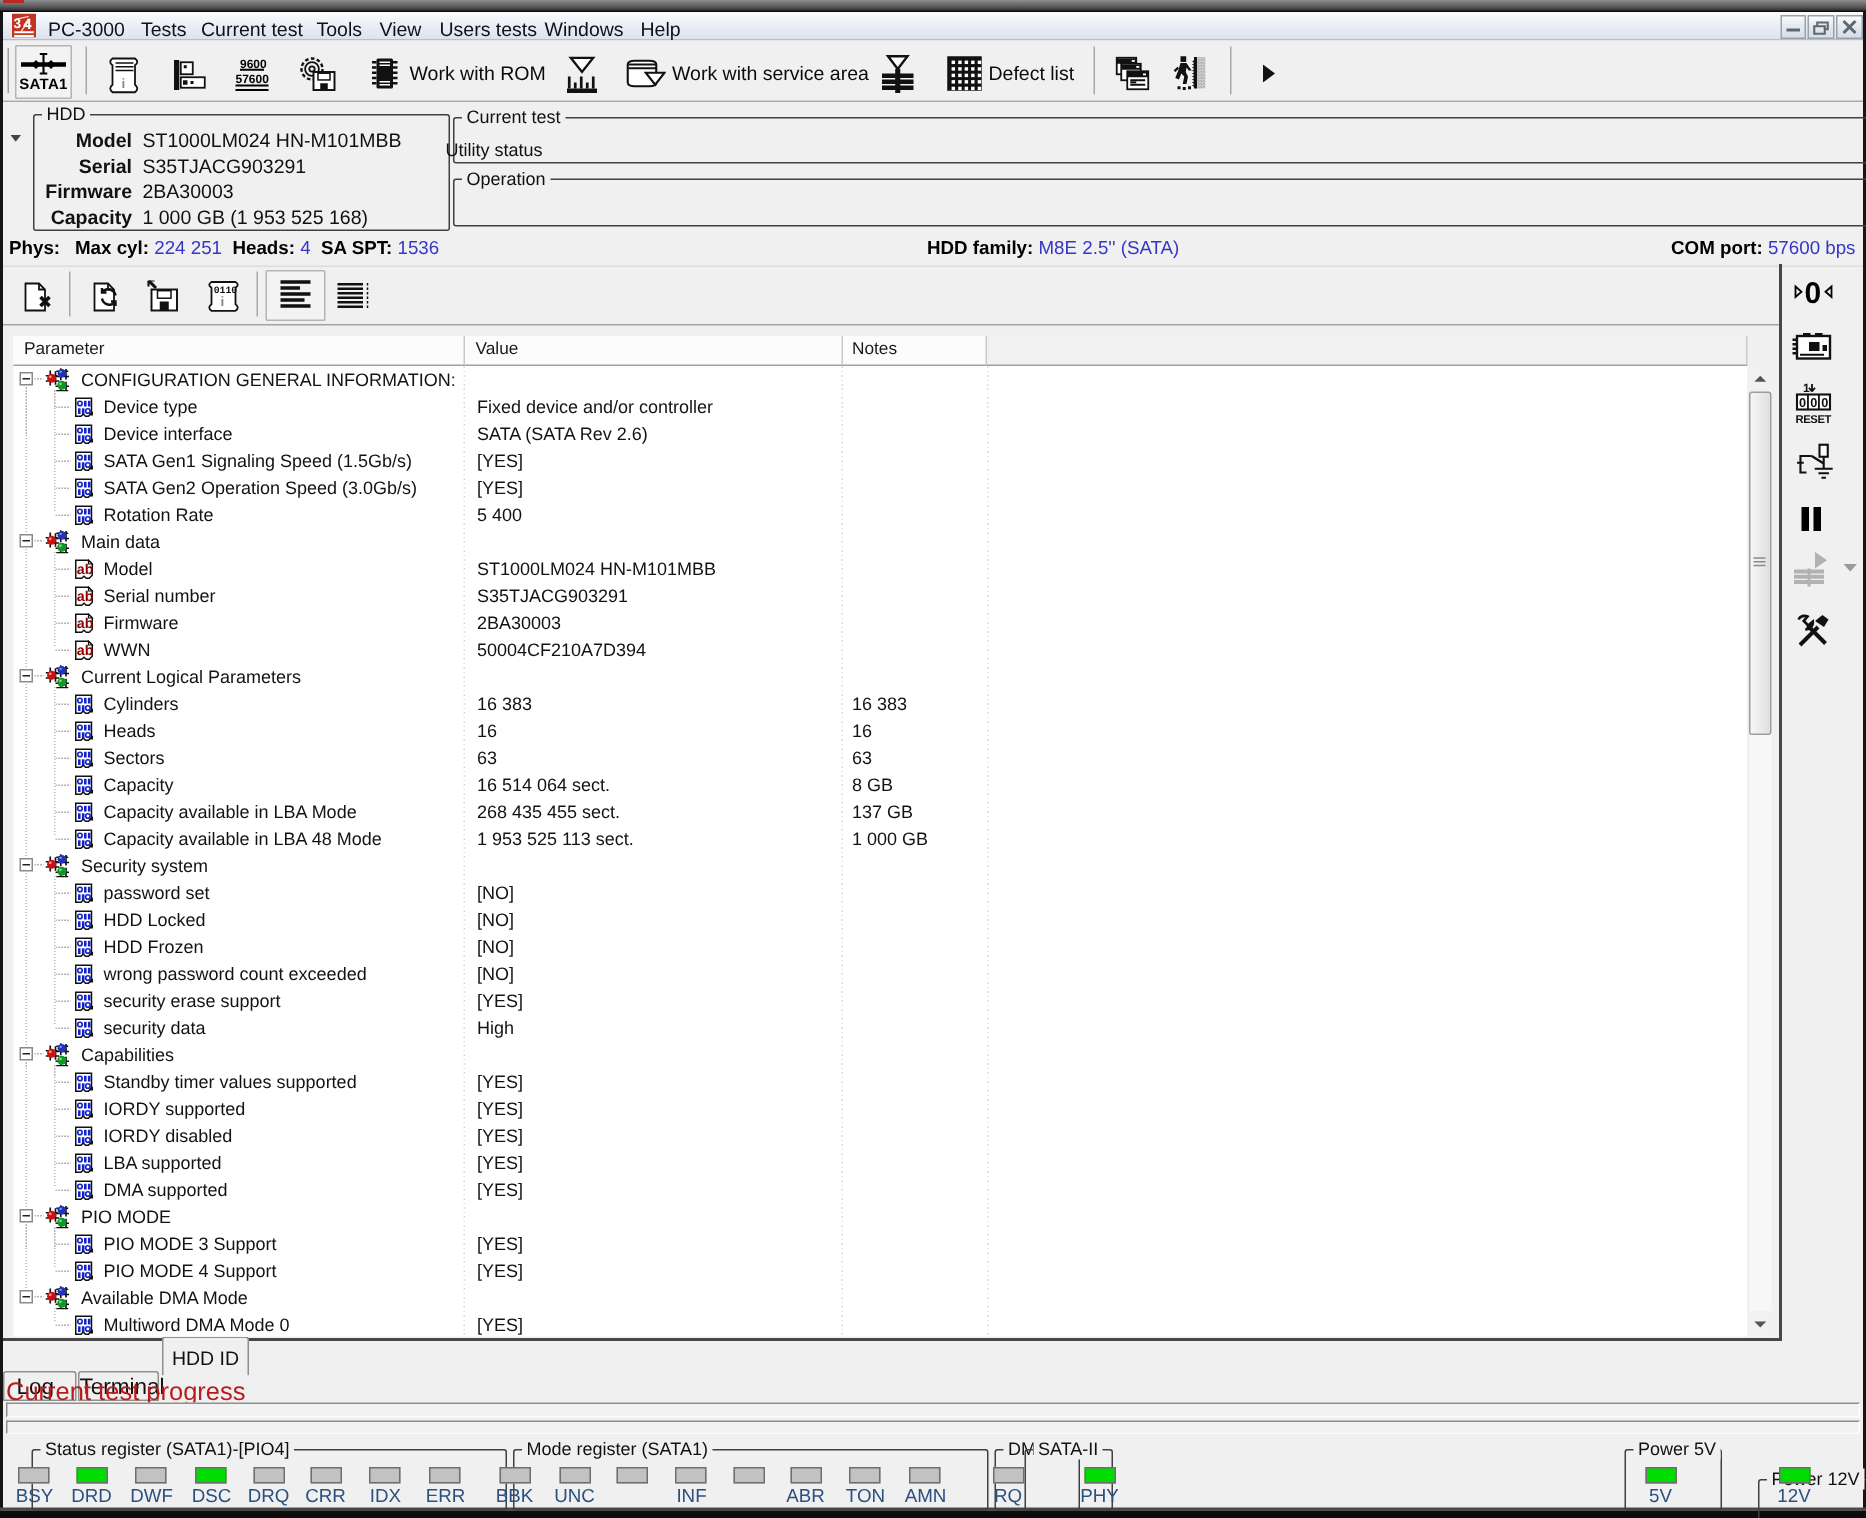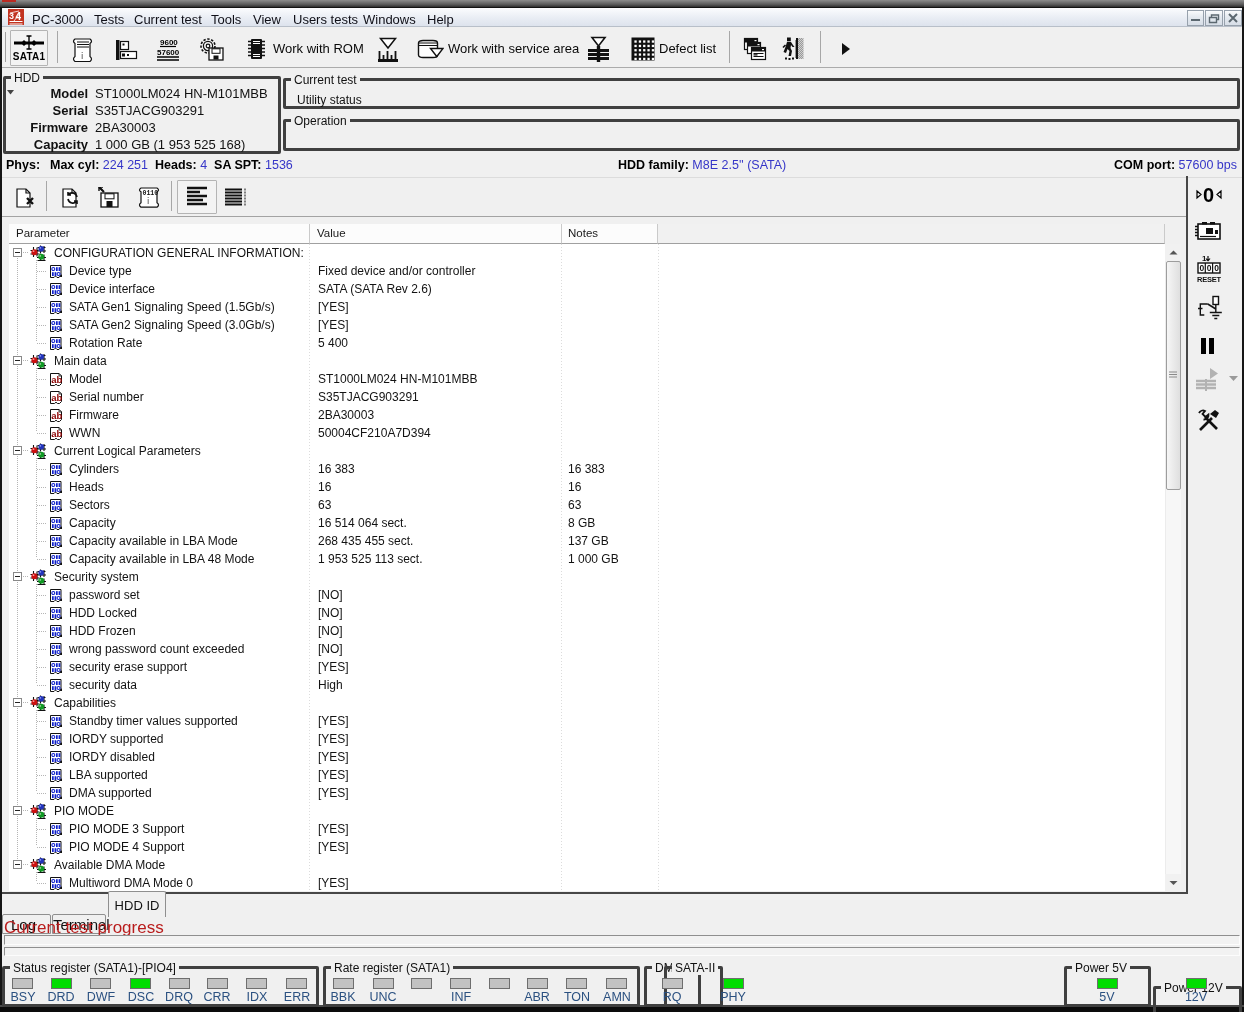--- a/index.html
+++ b/index.html
@@ -1,20 +1,20 @@
 <!DOCTYPE html>
 <html><head><meta charset="utf-8">
 <style>
 * { margin:0; padding:0; box-sizing:border-box; }
 html,body { width:1244px; height:1012px; overflow:hidden; }
 body { position:relative; font-family:"Liberation Sans",sans-serif; background:#f0f0f0; }
 .abs { position:absolute; }
 .mitem { top:12px; font-size:13px; color:#101018;text-align:right; }
 .winbtn { top:10px; width:18px; height:16px; border:1px solid #97a1ac; background:linear-gradient(#fafbfc,#e4e9ef 45%,#d7dee7); }
-.grp { border:3px solid #404040; border-radius:2px; }
+.grp { border:1px solid #404040; border-radius:2px;margin-left:19px; }
 .grplab { position:absolute; top:-8px; left:5px; background:#f0f0f0; padding:0 3px; font-size:12px; color:#111; white-space:nowrap; }
 .b { font-weight:bold; }
 .blue { color:#3636c8; }
 .hddlab { font-size:13px; font-weight:bold; color:#111; width:84px; text-align:right; }
 .hddval { font-size:13px; color:#111; left:95px; }
 .sline { top:158px; font-size:12.5px; white-space:nowrap; }
 .tbtn { border:1px solid #b4b4b4; border-radius:1px; background:#f3f3f3; }
 .sep { width:1px; background:#a7a7a7; }
 .hdrcell { top:224px; height:20px; background:#fcfcfc; border-right:1px solid #cacaca; border-bottom:1px solid #a0a0a0; }
 .hdrtxt { font-size:11.5px; color:#1a1a1a; top:227px; }
@@ -364,21 +364,21 @@
 <circle cx="4.3" cy="5" r="1.5"></circle>
 <circle cx="9.6" cy="10" r="1.5"></circle>
 </g>
 <g fill="#1122cc">
 <rect x="7" y="3.2" width="1.7" height="3.8"></rect>
 <rect x="9.6" y="3.2" width="1.7" height="3.8"></rect>
 <rect x="3" y="8.2" width="1.7" height="3.8"></rect>
 <rect x="5.6" y="8.2" width="1.7" height="3.8"></rect>
 </g>
 </svg>
-<div class="abs tlab" style="left:69px;top:318px">SATA Gen2 Signaling Speed (3.0Gb/s)</div>
+<div class="abs tlab" style="left:69px;top:318px">SATA Gen2 Operation Speed (3.0Gb/s)</div>
 <div class="abs tlab" style="left:318px;top:318px">[YES]</div>
 <div class="abs dot-h" style="left:37px;top:343px;width:10px"></div>
 <svg class="abs" style="left:49px;top:336px" width="15" height="15" viewBox="0 0 15 15">
 <path d="M1.5 1.5h10.5v9.5l-2 2.5h-2l-1.5-1.5-1.5 1.5h-3.5z" fill="#fff" stroke="#111" stroke-width="1"></path>
 <path d="M12.5 10.5l-2 2.5h2.5v-2.5z" fill="#111"></path>
 <g fill="none" stroke="#1122cc" stroke-width="1.1">
 <circle cx="4.3" cy="5" r="1.5"></circle>
 <circle cx="9.6" cy="10" r="1.5"></circle>
 </g>
 <g fill="#1122cc">
@@ -957,29 +957,29 @@
 <div class="abs tab" style="left:52px;width:54px">Terminal</div>
 <div class="abs tab" style="left:108px;top:891px;height:26px;width:58px;border-bottom:none;font-size:13px;line-height:27px;z-index:3">HDD ID</div>
 <div class="abs" style="left:4px;top:918px;font-size:17px;color:#b91c1c">Current test progress</div>
 <div class="abs pbar" style="top:935px;height:10px"></div>
 <div class="abs pbar" style="top:947px;height:9px"></div>
 
 <div class="abs grp" style="left:2px;top:966px;width:317px;height:41px">
     <span class="grplab">Status register (SATA1)-[PIO4]</span>
   </div>
 <div class="abs grp" style="left:323px;top:966px;width:317px;height:41px">
-    <span class="grplab">Rate register (SATA1)</span>
+    <span class="grplab">Mode register (SATA1)</span>
   </div>
 <div class="abs grp" style="left:644px;top:966px;width:57px;height:41px">
     <span class="grplab">DMA</span>
   </div>
 <div class="abs grp" style="left:664px;top:966px;width:59px;height:41px">
     <span class="grplab">SATA-II</span>
   </div>
-<div class="abs grp" style="left:1064px;top:966px;width:87px;height:41px">
+<div class="abs grp" style="left:1064px;top:966px;width:65px;height:41px">
     <span class="grplab">Power 5V</span>
   </div>
 <div class="abs grp" style="left:1153px;top:986px;width:89px;height:41px">
     <span class="grplab">Power 12V</span>
   </div>
 <div class="abs led" style="left:12px;background:#c2c2c2"></div>
 <div class="abs ledlab" style="left:4px">BSY</div>
 <div class="abs led" style="left:51px;background:#00dd00"></div>
 <div class="abs ledlab" style="left:42px">DRD</div>
 <div class="abs led" style="left:90px;background:#c2c2c2"></div>

